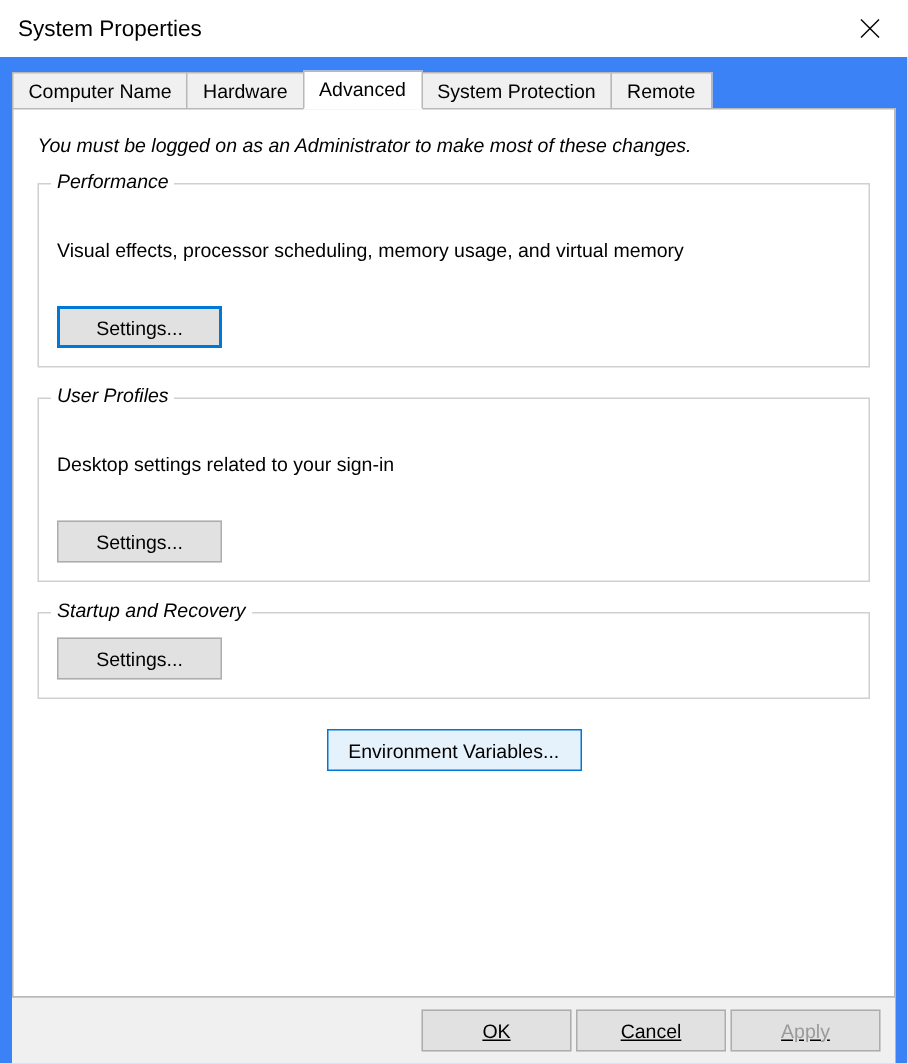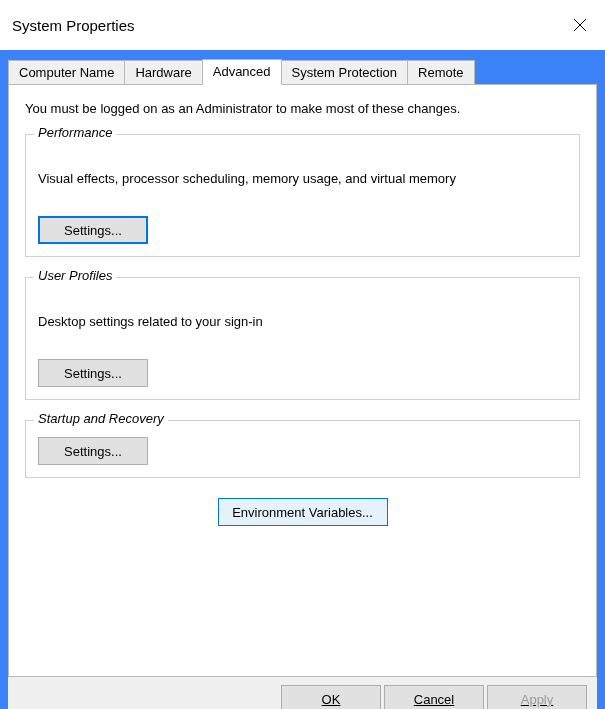--- a/index.html
+++ b/index.html
@@ -9,21 +9,21 @@
       background: #fff;
       width: 605px;
       height: 709px;
       overflow: hidden;
       color: #000;
     }
     .titlebar {
       display: flex;
       align-items: center;
       justify-content: space-between;
-      height: 50px;
+      height: 38px;
       padding: 0 0 0 12px;
       background: #fff;
       gap: 48px;
     }
     .titlebar-title {
       font-size: 15px;
     }
     .close-btn {
       width: 46px;
       height: 32px;
@@ -68,20 +68,21 @@
     .tabpane {
       flex: 1;
       background: #fff;
       border: 1px solid #b8b8b8;
       padding: 16px 16px 12px 16px;
       position: relative;
     }
     .admin-note {
       font-size: 13px;
       margin-bottom: 18px;
+      font-style: italic;
     }
     .groupbox {
       border: 1px solid #d0d0d0;
       padding: 16px 12px 12px 12px;
       margin-bottom: 20px;
       position: relative;
     }
     .groupbox-legend {
       position: absolute;
       top: -10px;

